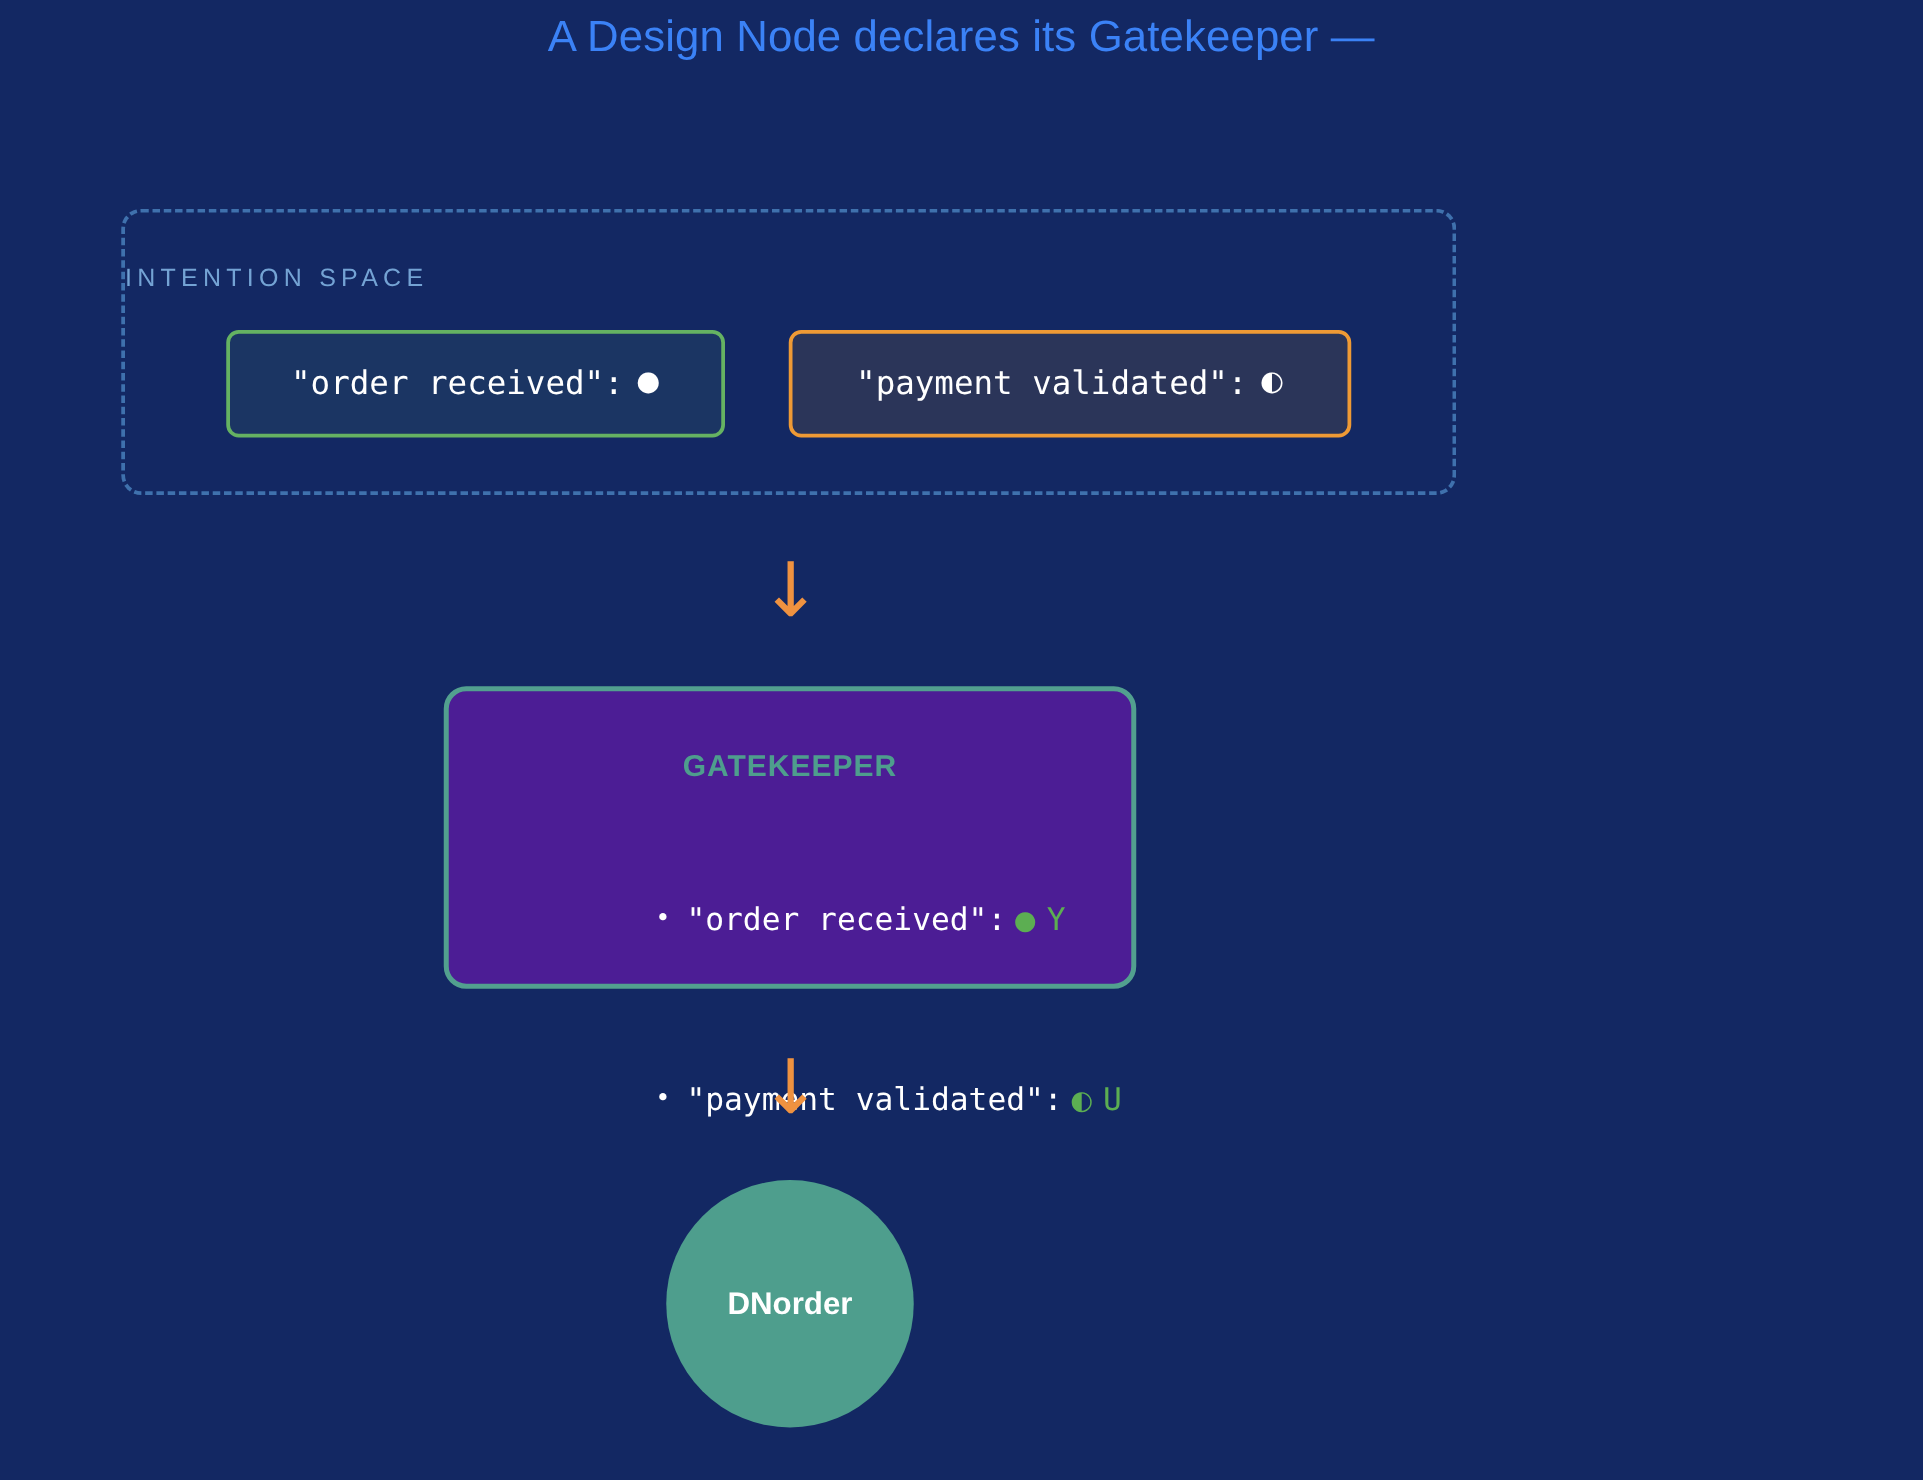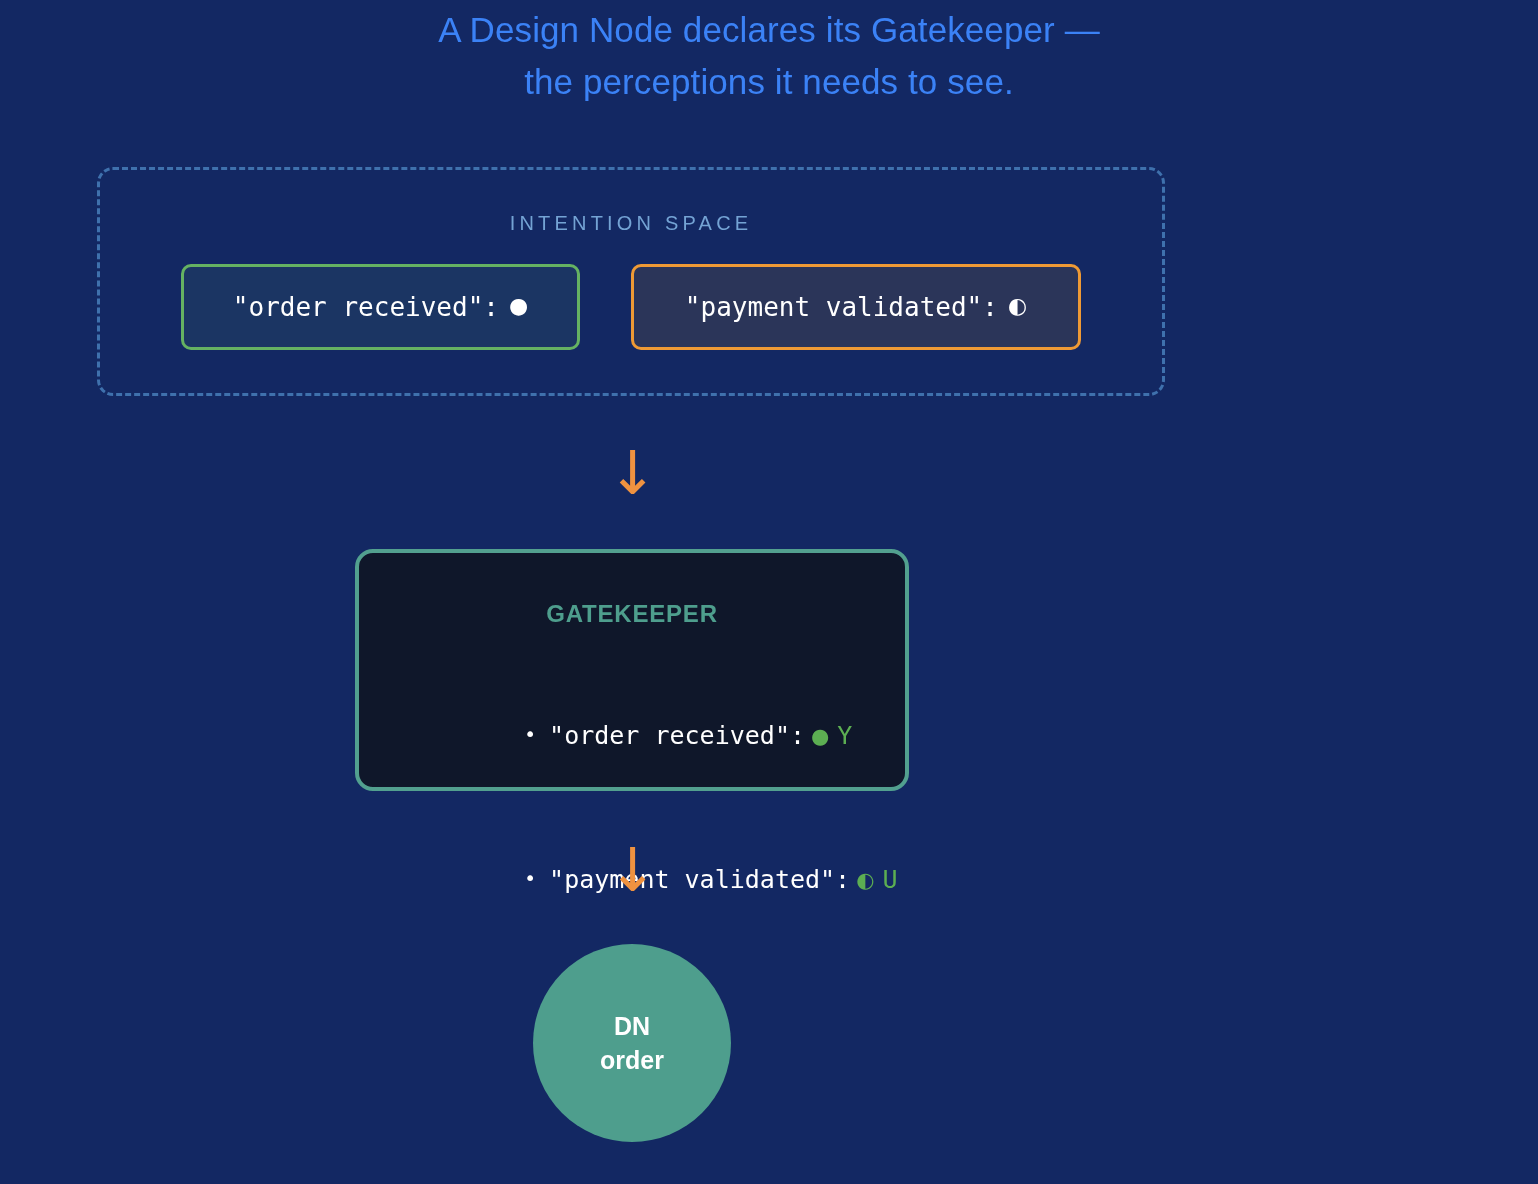--- a/index.html
+++ b/index.html
@@ -33,21 +33,20 @@
     position: absolute;
     left: 97px;
     top: 167px;
     width: 1068px;
     height: 229px;
     border: 3px dashed #3f71ad;
     border-radius: 16px;
     box-sizing: border-box;
   }
   .intention-label {
-    text-align: center;
     color: #74a3d4;
     font-size: 20px;
     font-weight: 400;
     letter-spacing: 4.2px;
     margin-top: 42px;
   }
   .chips-row {
     display: flex;
     justify-content: center;
     align-items: center;
@@ -104,21 +103,21 @@
   
   .gatekeeper {
     position: absolute;
     left: 355px;
     top: 549px;
     width: 554px;
     height: 242px;
     box-sizing: border-box;
     border: 4px solid #52a08f;
     border-radius: 18px;
-    background: #0f172a;
+    background: #4c1d95;
   }
   .gatekeeper-title {
     text-align: center;
     color: #4e9e8d;
     font-size: 24px;
     font-weight: bold;
     letter-spacing: 0.8px;
     margin-top: 47px;
   }
   .gatekeeper-list {
@@ -157,35 +156,34 @@
   
   .dn-circle {
     position: absolute;
     left: 533px;
     top: 944px;
     width: 198px;
     height: 198px;
     border-radius: 50%;
     background: #4e9e8d;
     display: flex;
-    flex-direction: column;
+    flex-direction: row;
     align-items: center;
     justify-content: center;
     color: #ffffff;
     font-size: 25px;
     font-weight: bold;
     line-height: 1.38;
   }
 </style>
 </head>
 <body>
 
 <div class="title">
   <span class="title-line">A Design Node declares its Gatekeeper —</span>
-  <span class="title-line">the perceptions it needs to see.</span>
 </div>
 
 <div class="intention-space">
   <div class="intention-label">INTENTION SPACE</div>
   <div class="chips-row">
 
     <div class="chip chip-green">
       <span>"order received":</span>
       <span class="chip-glyph">●</span>
     </div>

